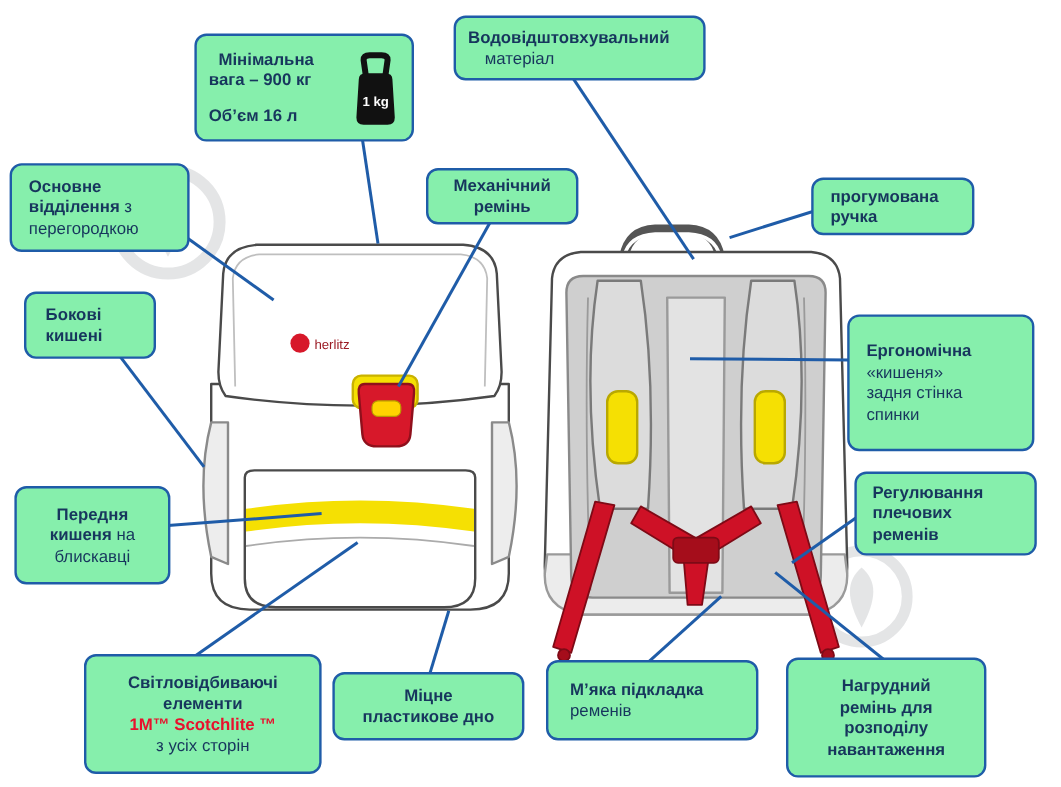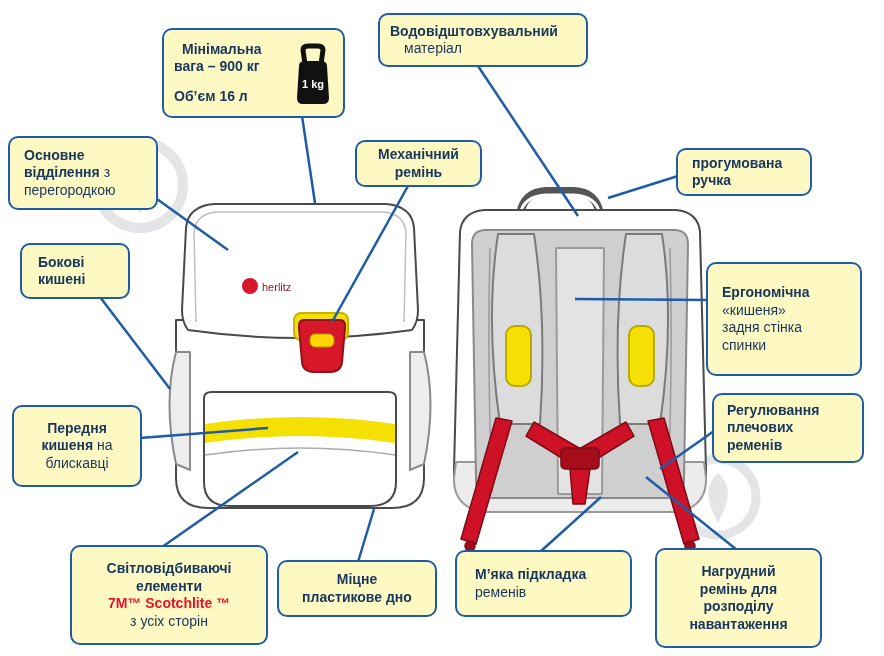--- a/index.html
+++ b/index.html
@@ -1,20 +1,20 @@
 <!DOCTYPE html>
 <html><head>
 <meta charset="utf-8">
 <style>
   * { margin:0; padding:0; box-sizing:border-box; }
   html,body { width:884px; height:656px; background:#ffffff; font-family:"Liberation Sans",sans-serif; }
   .stage { position:relative; width:884px; height:656px; overflow:hidden; background:#fff; }
   .art { position:absolute; left:0; top:0; z-index:1; }
   .callout {
-    position:absolute; z-index:2; background:#fef9c3;
+    position:absolute; z-index:2; background:#86efac;
     border:2.6px solid #1F5CA8; border-radius:10px;
     color:#17365D; font-size:14px; font-weight:bold; line-height:1.25;
     display:flex; flex-direction:column; justify-content:center;
     padding:6px 10px;
   }
   .callout .reg { font-weight:normal; }
   .callout .red { color:#E8112D; }
   .ctr { text-align:center; }
   .gap-top { margin-top:12px; }
   .indent { padding-left:14px; }
@@ -156,21 +156,21 @@
 
   <div class="callout" style="left:712px;top:393px;width:152px;height:70px;padding-left:13px;">
     <div>Регулювання</div>
     <div>плечових</div>
     <div>ременів</div>
   </div>
 
   <div class="callout ctr" style="left:70px;top:545px;width:198px;height:100px;">
     <div>Світловідбиваючі</div>
     <div>елементи</div>
-    <div class="red">7M™ Scotchlite ™</div>
+    <div class="red">1M™ Scotchlite ™</div>
     <div class="reg">з усіх сторін</div>
   </div>
 
   <div class="callout ctr" style="left:277px;top:560px;width:160px;height:57px;">
     <div>Міцне</div>
     <div>пластикове дно</div>
   </div>
 
   <div class="callout" style="left:455px;top:550px;width:177px;height:67px;padding-left:18px;">
     <div>М’яка підкладка</div>

